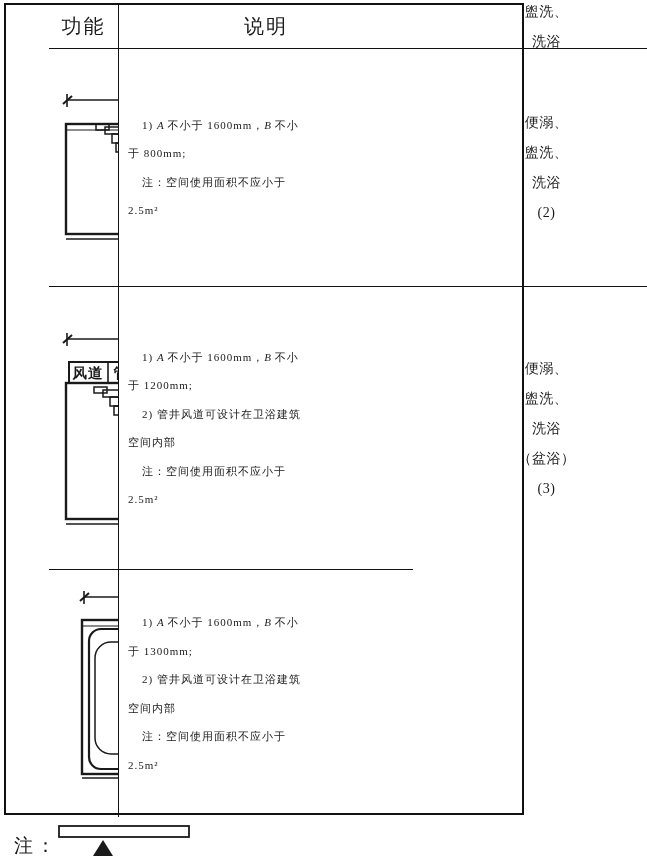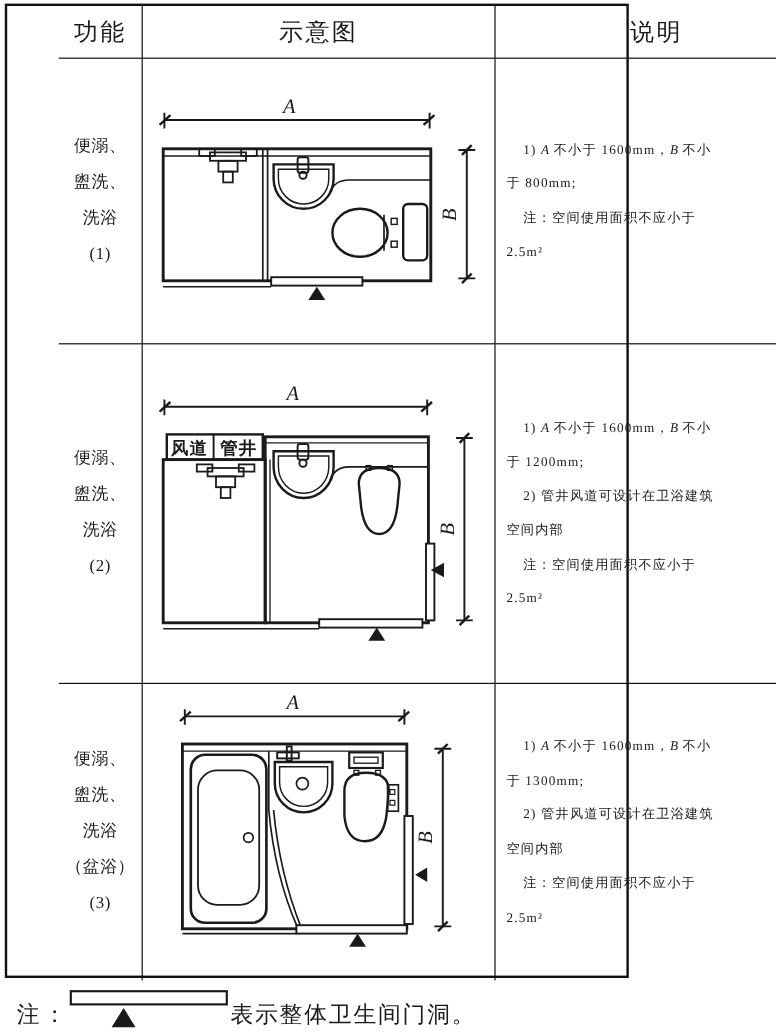--- a/index.html
+++ b/index.html
@@ -57,23 +57,20 @@
 </head>
 <body>
 
 <div class="page">
 
   <div class="doc-table">
 
     <div class="cell hcell">
         <span>功能</span>
       </div>
-    <div class="cell hcell">
-        <span>示意图</span>
-      </div>
     <div class="cell hcell last-col">
         <span>说明</span>
       </div>
 
     <div class="cell fcell"><span>便溺、
 盥洗、
 洗浴
 (1)</span></div>
     <div class="cell">
       <svg class="diagram" width="292" height="236" viewBox="0 0 292 236" fill="none" stroke="#1a1a1a" stroke-width="1.6">
@@ -301,16 +298,15 @@
     </div>
 
   </div>
 
   <div class="footnote">
     <span class="note-prefix">注：</span>
     <svg class="legend-svg" width="140" height="37" viewBox="0 0 140 37" fill="none" stroke="#1a1a1a">
       <rect x="3" y="4" width="130" height="11" stroke-width="1.8" fill="#fff"></rect>
       <polygon points="37,34 57,34 47,18" fill="#1a1a1a" stroke="none"></polygon>
     </svg>
-    <span class="note-text">表示整体卫生间门洞。</span>
   </div>
 
 </div>
 
 </body></html>

